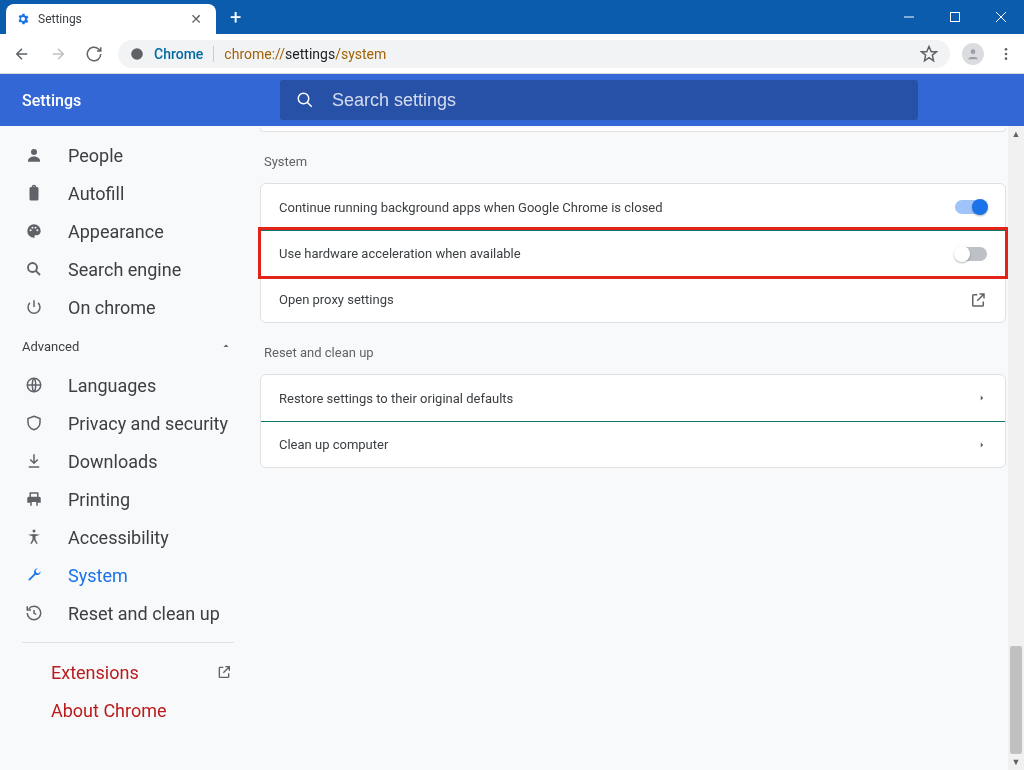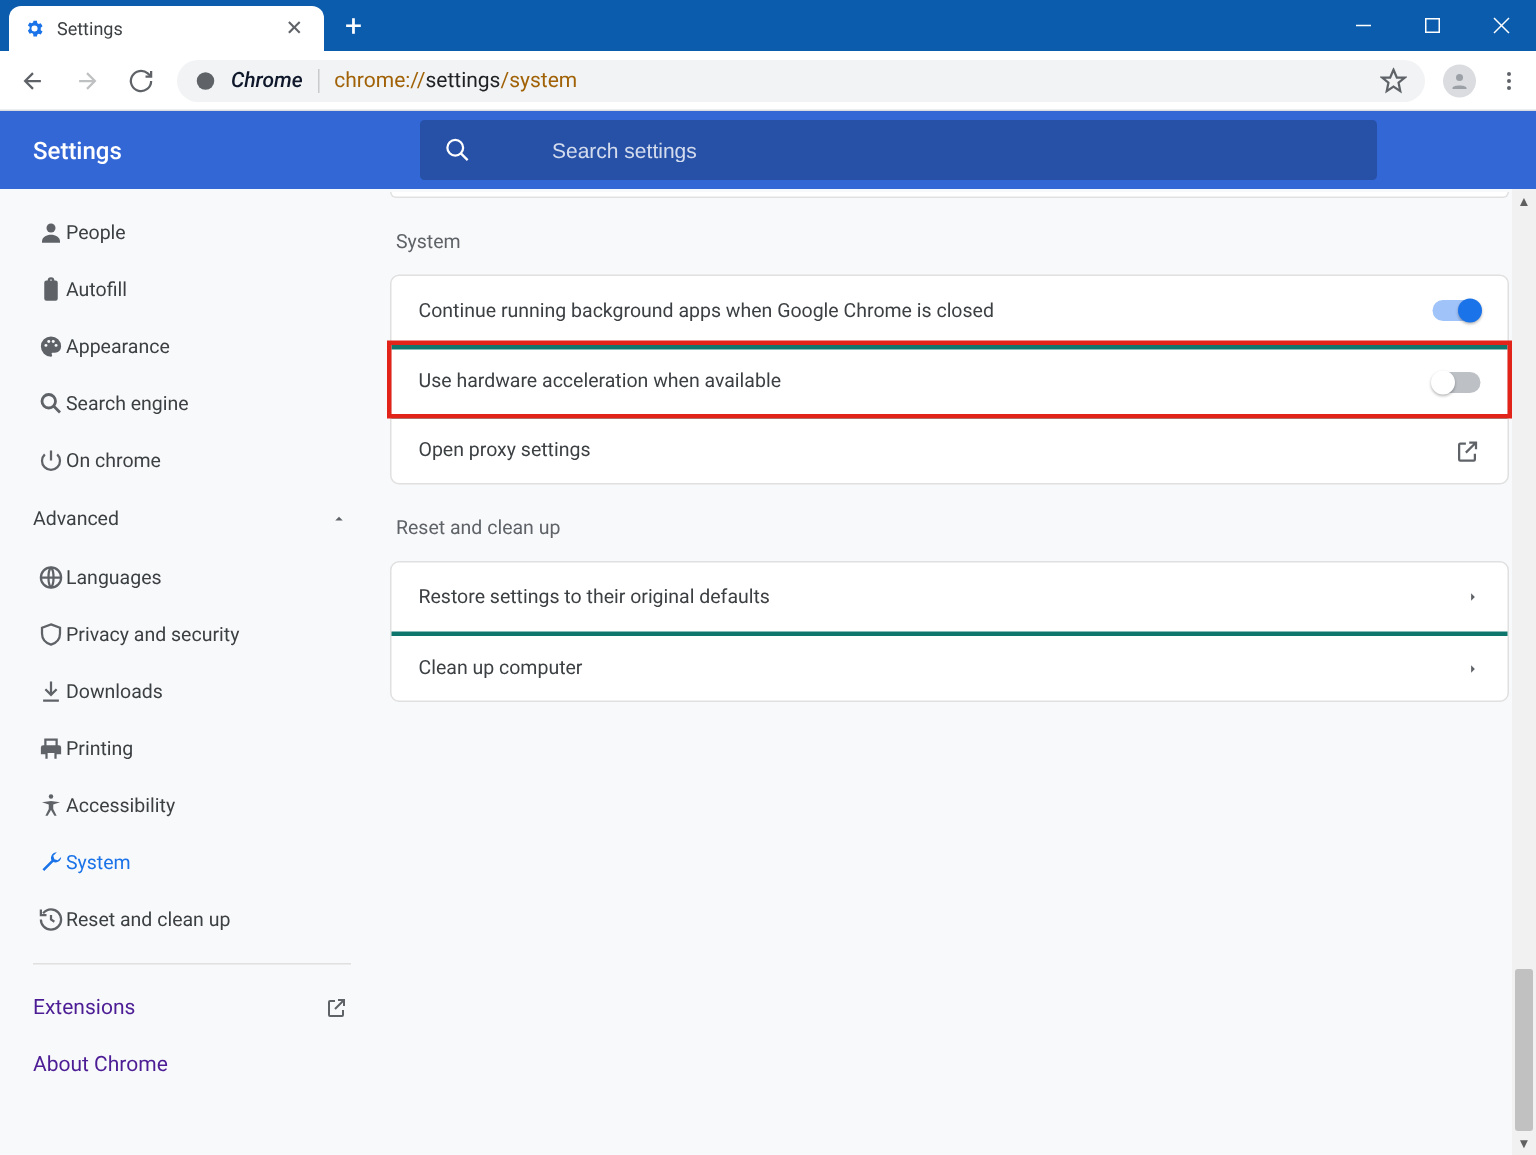--- a/index.html
+++ b/index.html
@@ -13,53 +13,53 @@
   .newtab { color: #fff; font-size: 20px; padding: 0 14px; align-self: center; line-height: 1; }
   .win-controls { position: absolute; right: 0; top: 0; height: 34px; display: flex; }
   .win-btn { width: 46px; display: flex; align-items: center; justify-content: center; color: #fff; }
   .win-btn svg { width: 12px; height: 12px; }
 
   
   .toolbar { height: 40px; background: #fff; border-bottom: 1px solid #dadce0; display: flex; align-items: center; padding: 0 10px; gap: 12px; }
   .nav-btn { color: #5f6368; display: flex; align-items: center; justify-content: center; width: 24px; height: 24px; }
   .nav-btn.disabled { opacity: 0.4; }
   .omnibox { flex: 1; height: 28px; background: #f1f3f4; border-radius: 14px; display: flex; align-items: center; padding: 0 12px; gap: 10px; color: #5f6368; font-size: 14px; }
-  .omnibox .secure { font-weight: 500; color: #0f172a; border-right: 1px solid #c8cacc; padding-right: 10px; font-style: italic; }
+  .omnibox .secure { font-weight: 500; color: #0369a1; border-right: 1px solid #c8cacc; padding-right: 10px; }
   .omnibox .url-path { color: #a16207; }
   .omnibox .url-bold { color: #202124; }
   .omnibox .star { margin-left: auto; }
   .toolbar-right { display: flex; align-items: center; gap: 14px; color: #5f6368; }
   .avatar-circle { width: 22px; height: 22px; border-radius: 50%; background: #dadce0; display:flex; align-items:center; justify-content:center; }
 
   
   .blue-header { height: 52px; background: #3367d6; display: flex; align-items: center; padding-left: 22px; color: #fff; }
   .blue-header .title { font-size: 16px; font-weight: 500; width: 258px; }
   .search-bar { flex: 1; max-width: 638px; height: 40px; background: rgba(0,0,0,0.22); border-radius: 3px; display: flex; align-items: center; padding: 0 16px; gap: 18px; }
-  .search-bar input { background: transparent; border: none; outline: none; color: #fff; font-size: 14px; flex:1;margin-left:36px; }
+  .search-bar input { background: transparent; border: none; outline: none; color: #fff; font-size: 18px; flex:1; }
   .search-bar input::placeholder { color: rgba(255,255,255,0.8); }
 
   
   .content { display: flex; height: calc(770px - 34px - 40px - 52px); background: #f8f9fa; position: relative; }
 
   
   .sidebar { width: 256px; background: #f8f9fa; padding-top: 10px; overflow-y: auto; }
-  .side-item { height: 38px; display: flex; align-items: center; padding-left: 24px; font-size: 13px; color: #3c4043; cursor: pointer; }
+  .side-item { height: 38px; display: flex; align-items: center; padding-left: 24px; gap: 24px; font-size: 18px; color: #3c4043; cursor: pointer; }
   .side-item.active { color: #1a73e8; }
   .side-item .icon { width: 20px; height: 20px; display: flex; align-items: center; justify-content: center; color: #5f6368; }
   .side-item.active .icon { color: #1a73e8; }
   .side-header { height: 40px; display: flex; align-items: center; padding: 0 24px 0 22px; font-size: 13px; color: #3c4043; justify-content: space-between; }
   .side-divider { height: 1px; background: #e0e0e0; margin: 10px 22px; }
-  .side-plain { height: 38px; display: flex; align-items: center; padding: 0 24px 0 22px; font-size: 14px; color: #4c1d95; justify-content: space-between; }
+  .side-plain { height: 38px; display: flex; align-items: center; padding: 0 24px 0 22px; font-size: 18px; color: #b91c1c; justify-content: space-between; margin-left: 29px; }
 
   
   .main { flex: 1; padding: 0 18px 0 4px; overflow-y: auto; position: relative; }
   .section-title { font-size: 13px; color: #5f6368; margin: 22px 0 14px 4px; }
   .card { background: #fff; border: 1px solid #e0e0e0; border-radius: 6px; margin-bottom: 18px; }
   .phantom-card { background:#fff; border:1px solid #e0e0e0; border-radius:0 0 6px 6px; border-top:none; height:4px; margin-top:2px; }
-  .card-row { min-height: 46px; display: flex; align-items: center; padding: 0 18px; font-size: 13px; color: #3c4043; border-top: 3px solid #0f766e; justify-content: space-between; }
+  .card-row { min-height: 46px; display: flex; align-items: center; padding: 0 18px; font-size: 13px; color: #3c4043; border-top: 1px solid #0f766e; justify-content: space-between; }
   .card-row:first-child { border-top: none; }
   .card-row.highlight { outline: 3px solid #e2231a; outline-offset: 0; position: relative; z-index: 1; }
   .toggle { width: 32px; height: 14px; border-radius: 7px; background: #bdc1c6; position: relative; }
   .toggle::after { content:''; position:absolute; width:16px; height:16px; background:#fff; border-radius:50%; top:-1px; left:-1px; box-shadow:0 1px 2px rgba(0,0,0,0.3); }
   .toggle.on { background: #a0c3f9; }
   .toggle.on::after { background:#1a73e8; left:auto; right:-1px; }
   .chevron { color: #5f6368; }
 
   
   .scrollbar { position: absolute; right: 0; top: 0; width: 16px; height: 100%; background: #f1f1f1; }

